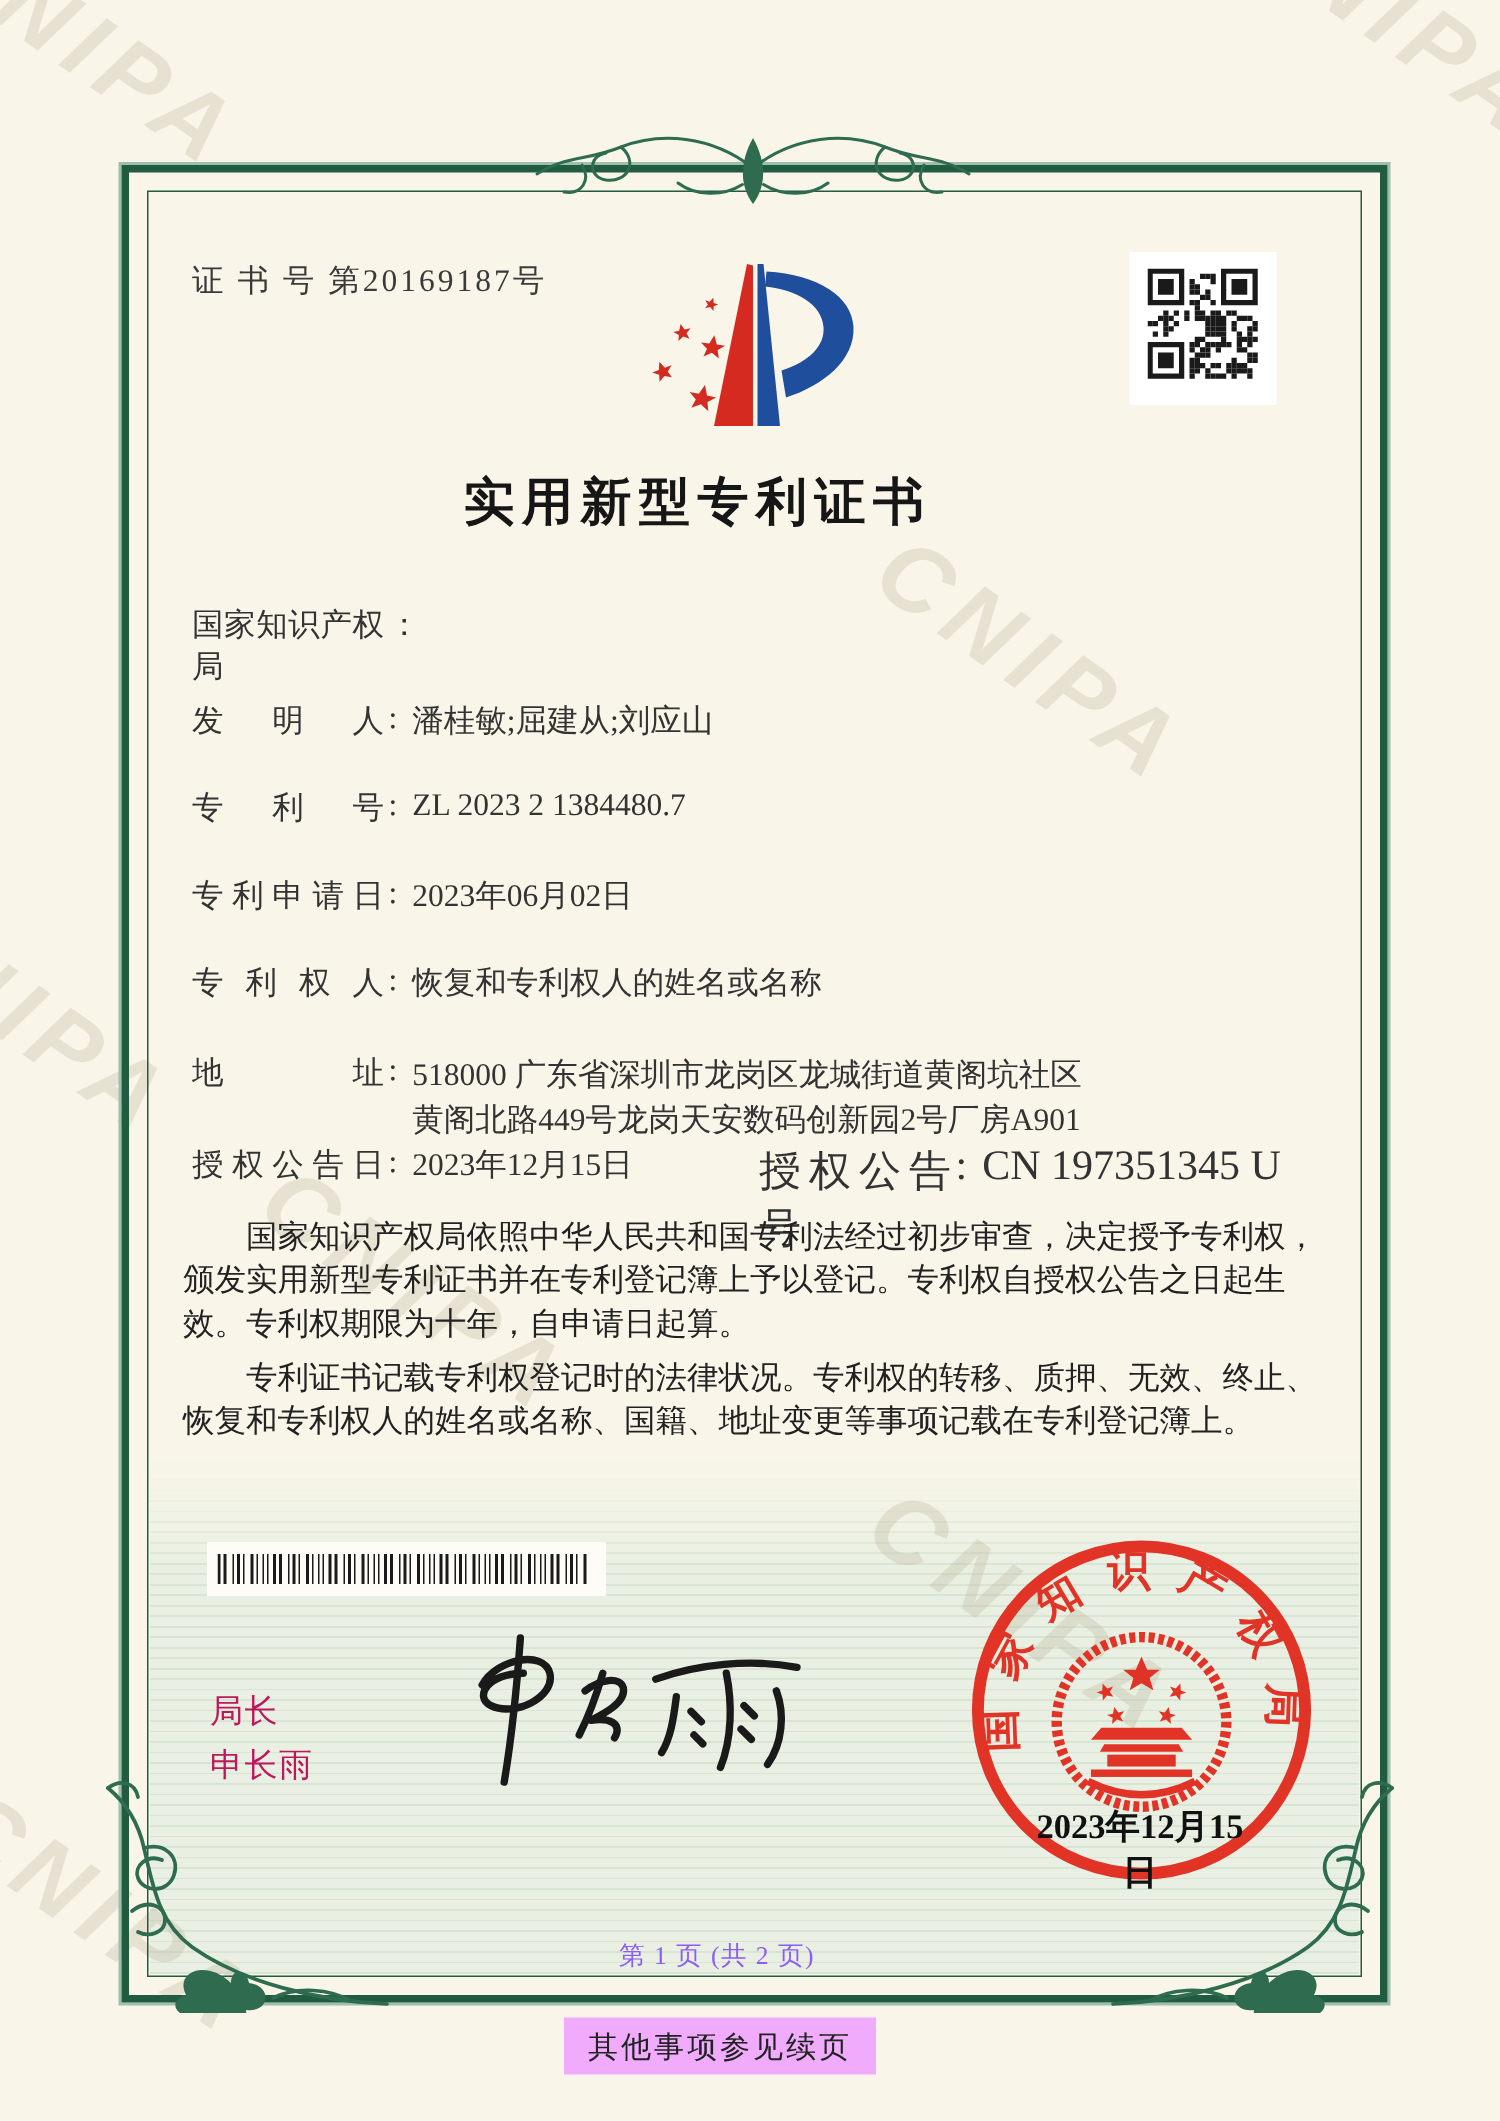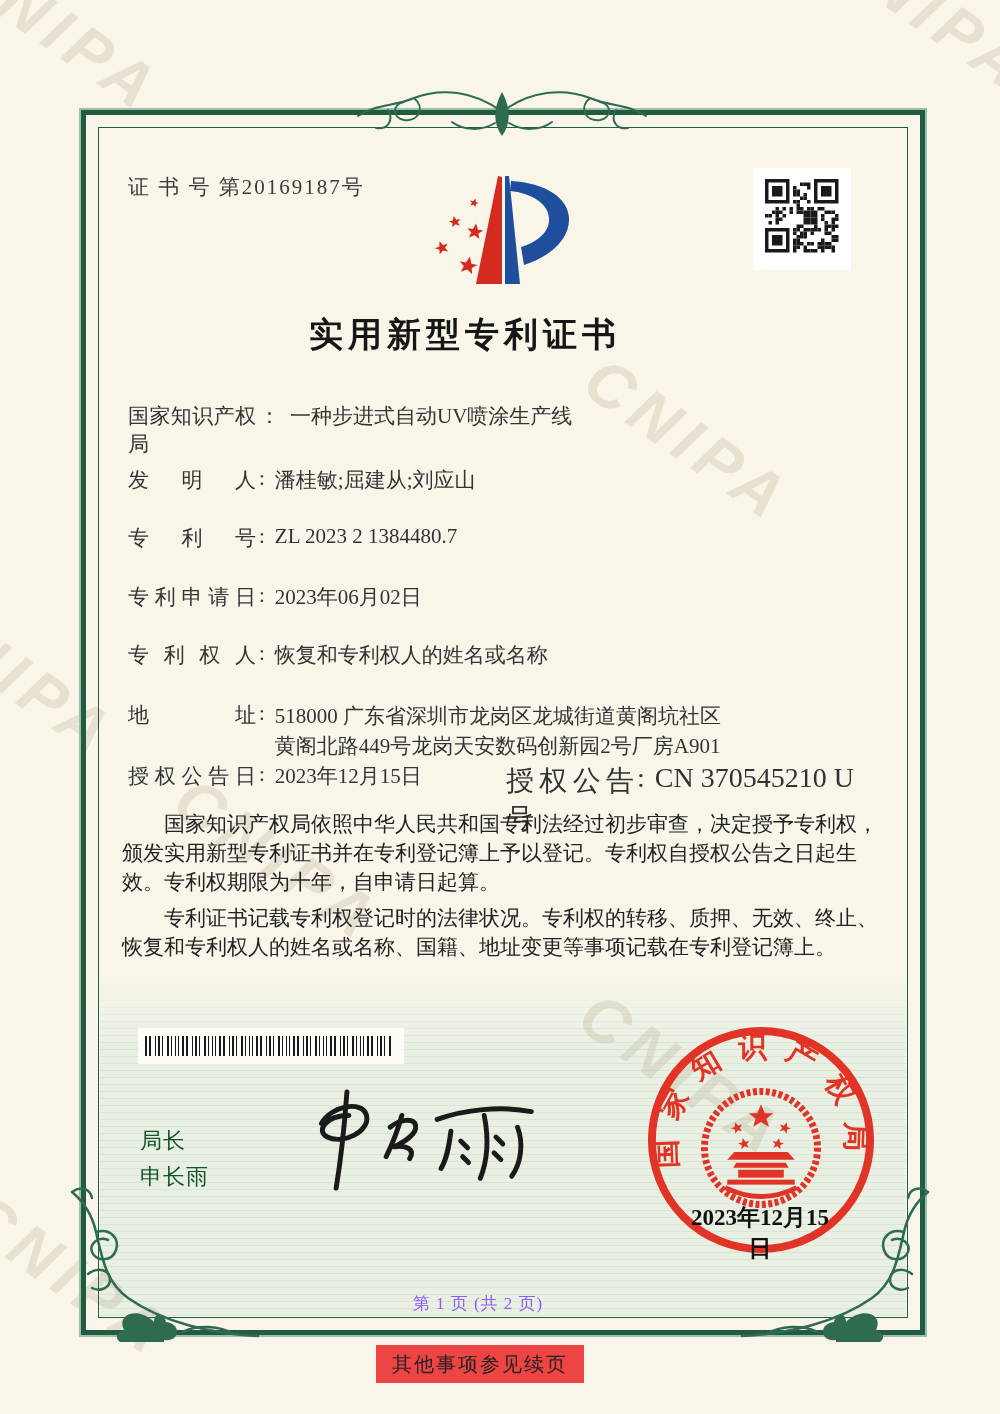--- a/index.html
+++ b/index.html
@@ -56,31 +56,31 @@
   .flabel{display:inline-block;width:128px;text-align:justify;text-align-last:justify;flex:none;}
   .fcolon{flex:none;margin-left:3px;}
   .fvalue{margin-left:10px;white-space:nowrap;}
   .fvalue.wrap{white-space:normal;width:458px;line-height:30px;}
   .row2{position:absolute;left:506px;top:0;display:flex;font-size:28px;}
   .paras{position:absolute;left:122px;top:810px;width:760px;font-size:21px;line-height:29px;color:#222;}
   .paras p{margin:0 0 7px 0;text-indent:2em;}
   .barcode-box{position:absolute;left:138px;top:1028px;width:266px;height:36px;background:#fdfcf7;}
   .barcode-box svg{position:absolute;left:7px;top:8px;}
   .signer{position:absolute;left:140px;font-family:"Liberation Sans","DejaVu Sans",sans-serif;
-    font-size:22px;color:#14532d;letter-spacing:1px;}
+    font-size:22px;color:#be185d;letter-spacing:1px;}
   .signature{position:absolute;left:292px;top:1086px;width:255px;height:108px;}
   .seal{position:absolute;left:642px;top:1021px;width:238px;height:238px;z-index:6;
     opacity:0.93;mix-blend-mode:multiply;}
   .seal-date{position:absolute;left:680px;top:1202px;width:160px;text-align:center;z-index:7;
     font-size:23px;font-weight:bold;color:#111;}
   .page-num{position:absolute;left:95px;top:1292px;width:766px;text-align:center;
     font-size:17px;letter-spacing:1px;color:#8b5cf6;}
   .footer-note{
     position:absolute;left:376px;top:1345px;width:208px;height:38px;z-index:5;
-    background:#ef4444;display:flex;align-items:center;justify-content:center;
+    background:#f0abfc;display:flex;align-items:center;justify-content:center;
     font-size:20px;letter-spacing:2px;color:#222;
   }
 </style>
 </head>
 <body>
 
 <div class="page">
 
   <div class="band"></div>
 
@@ -287,21 +287,20 @@
           <rect x="56" y="70" width="3.5" height="3.5"></rect>
           <rect x="66.5" y="70" width="3.5" height="3.5"></rect>
         </svg>
     </div>
 
     <div class="title">实用新型专利证书</div>
 
     <div class="row" style="top:402px">
       <span class="flabel">国家知识产权局</span>
       <span class="fcolon">：</span>
-      <span class="fvalue">一种步进式自动UV喷涂生产线</span>
     </div>
 
     <div class="row" style="top:466px">
       <span class="flabel">发明人</span>
       <span class="fcolon">:</span>
       <span class="fvalue">潘桂敏;屈建从;刘应山</span>
     </div>
 
     <div class="row" style="top:524px">
       <span class="flabel">专利号</span>
@@ -327,21 +326,21 @@
       <span class="fvalue wrap">518000 广东省深圳市龙岗区龙城街道黄阁坑社区黄阁北路449号龙岗天安数码创新园2号厂房A901</span>
     </div>
 
     <div class="row" style="top:762px;width:760px">
       <span class="flabel">授权公告日</span>
       <span class="fcolon">:</span>
       <span class="fvalue">2023年12月15日</span>
       <span class="row2" style="position:absolute;left:378px">
         <span class="flabel">授权公告号</span>
         <span class="fcolon">:</span>
-        <span class="fvalue">CN 370545210 U</span>
+        <span class="fvalue">CN 197351345 U</span>
       </span>
     </div>
 
     <div class="paras">
       <p>国家知识产权局依照中华人民共和国专利法经过初步审查，决定授予专利权，颁发实用新型专利证书并在专利登记簿上予以登记。专利权自授权公告之日起生效。专利权期限为十年，自申请日起算。</p>
       <p>专利证书记载专利权登记时的法律状况。专利权的转移、质押、无效、终止、恢复和专利权人的姓名或名称、国籍、地址变更等事项记载在专利登记簿上。</p>
     </div>
 
     <div class="barcode-box">
       <svg id="barcode-bars" width="252" height="20" viewBox="0 0 252 20" fill="#1a1a1a">

